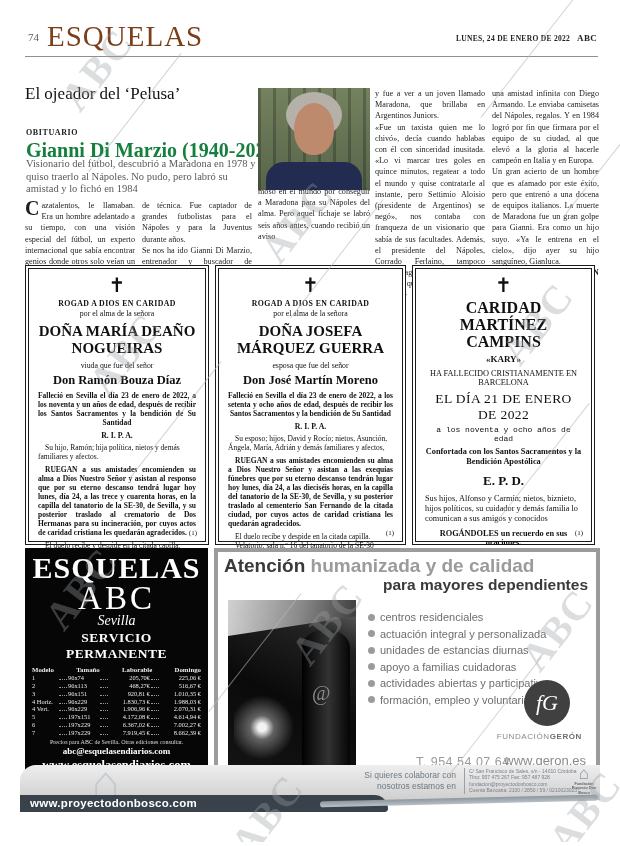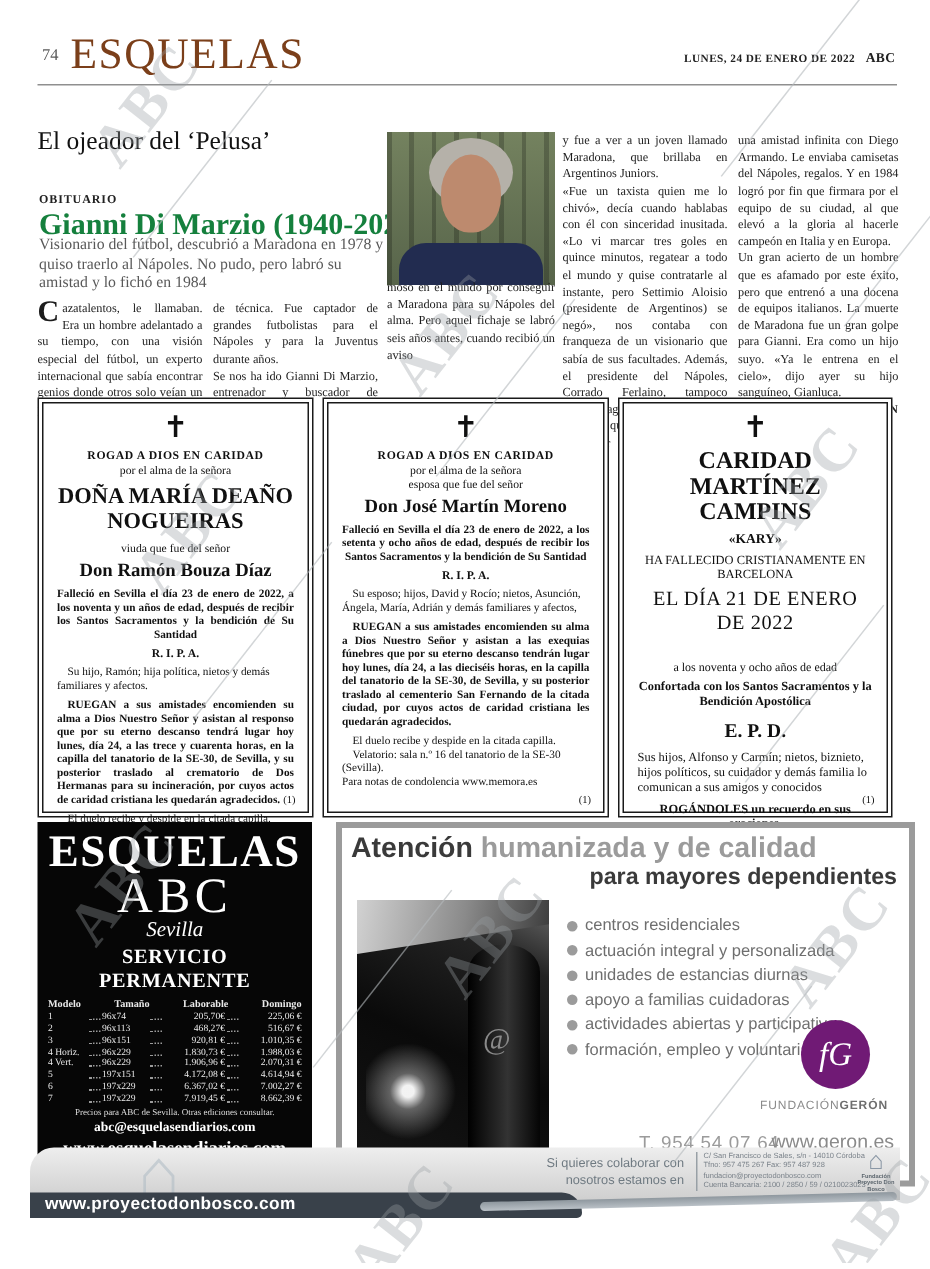--- a/index.html
+++ b/index.html
@@ -45,21 +45,21 @@
   .esq-ripa{text-align:center;font-weight:bold;font-size:7.8px;margin:4px 0 3px;}
   .esq-family{font-size:7.5px;line-height:9px;text-indent:7px;}
   .esq-request{font-weight:bold;font-size:7.5px;line-height:9px;text-align:justify;text-indent:7px;margin-top:4px;}
   .esq-farewell{font-size:7.5px;line-height:9px;text-indent:7px;margin-top:4px;}
   .esq-note{font-size:7.5px;line-height:9px;text-indent:7px;}
   .esq-ref{position:absolute;right:8px;bottom:4px;font-size:7px;}
   .e-3 .esq-name{font-size:16px;margin-top:2px;}
   .kary{text-align:center;font-weight:bold;font-size:9px;margin:2px 0 5px;}
   .e3-l1{text-align:center;font-size:8.3px;margin-top:5px;}
   .e3-l2{text-align:center;font-size:13.5px;letter-spacing:.4px;margin-top:4px;}
-  .e3-l3{text-align:center;font-size:8px;margin-top:17px;}
+  .e3-l3{text-align:center;font-size:8px;margin-top:2px;font-family:Liberation Mono, monospace;}
   .e3-l4{text-align:center;font-weight:bold;font-size:8.3px;line-height:10px;margin-top:4px;}
   .epd{text-align:center;font-weight:bold;font-size:13px;margin:6px 0 5px;}
   .e3-family{text-align:left;font-size:8.3px;line-height:10px;}
   .e3-request{text-align:center;font-weight:bold;font-size:8.3px;margin-top:5px;}
   .e3-ceremony{text-align:center;font-size:8.3px;line-height:10px;margin-top:5px;}
 
   
   .abc-ad{position:absolute;left:25px;top:548px;width:183px;height:243px;background:#060606;color:#fff;
           text-align:center;padding:4px 7px;box-sizing:border-box;}
   .abc-ad .t1{font-size:30px;line-height:31px;font-weight:bold;letter-spacing:1px;}
@@ -70,40 +70,40 @@
   .price-table{margin-top:3px;font-size:6.4px;text-align:left;color:#eaeaea;}
   .pr{display:flex;align-items:flex-end;height:7.8px;line-height:7.6px;}
   .pr.ph{justify-content:space-between;font-weight:bold;font-size:6.8px;height:9px;}
   .pr .c1{width:26px;} .pr .c2{width:31px;} .pr .c3{width:41px;text-align:right;} .pr .c4{width:41px;text-align:right;}
   .leader{flex:1;border-bottom:1px dotted #9a9a9a;margin:0 1px 1.5px;}
   .abc-note{font-size:6px;margin-top:3px;color:#ddd;}
   .abc-email{font-weight:bold;font-size:9px;margin-top:1px;}
   .abc-web{font-weight:bold;font-size:12.5px;margin-top:2px;}
 
   
-  .geron{position:absolute;left:224px;top:548px;width:386px;height:243px;border:4px solid #9b9b9b;
+  .geron{position:absolute;left:214px;top:548px;width:386px;height:243px;border:4px solid #9b9b9b;
          box-sizing:border-box;background:#fff;font-family:"Liberation Sans",sans-serif;}
   .g-head{position:absolute;left:6px;top:3px;right:6px;font-weight:bold;font-size:19px;line-height:21px;}
   .g-accent{color:#3a3a3a;} .g-rest{color:#9b9b9b;}
   .g-head2{position:absolute;right:8px;top:24px;font-weight:bold;font-size:15.5px;color:#3a3a3a;}
   .g-photo{position:absolute;left:10px;top:48px;width:128px;height:178px;overflow:hidden;
            background:linear-gradient(205deg,#6b6b6b 0%,#222 22%,#0a0a0a 55%,#151515 100%);}
   .g-sky{position:absolute;left:0;top:0;right:0;height:36px;
          background:linear-gradient(100deg,#d2d2d2,#8a8a8a 55%,#3a3a3a);
          clip-path:polygon(0 0,100% 0,100% 45%,0 100%);}
   .g-flare{position:absolute;left:6px;top:96px;width:70px;height:70px;
            background:radial-gradient(circle at 40% 45%,rgba(255,255,255,.95) 0 4px,rgba(255,255,255,.35) 12px,transparent 32px);}
   .g-silo{position:absolute;right:6px;top:30px;width:48px;height:150px;border-radius:45% 45% 0 0/12% 12% 0 0;
           background:linear-gradient(90deg,#000,#333 55%,#050505);}
   .g-silo span{position:absolute;left:10px;top:52px;color:#8a8a8a;font-size:20px;font-family:"Liberation Serif",serif;}
   .g-bullets{position:absolute;left:150px;top:57px;}
   .gb{display:flex;align-items:center;gap:5px;font-size:11px;color:#6e6e6e;line-height:16.5px;}
   .gb .dot{width:7px;height:7px;border-radius:50%;background:#9b9b9b;flex:0 0 auto;}
   .g-phone{position:absolute;left:198px;top:203px;font-size:12.5px;color:#9b9b9b;letter-spacing:.5px;}
-  .g-logo{position:absolute;right:26px;top:128px;width:46px;height:46px;border-radius:50%;background:#701a75;
+  .g-logo{position:absolute;right:26px;top:128px;width:46px;height:46px;border-radius:50%;background:#404040;
           color:#fff;font-family:"Liberation Serif",serif;font-style:italic;font-size:22px;
           display:flex;align-items:center;justify-content:center;}
   .g-logoname{position:absolute;right:14px;top:180px;font-size:8px;letter-spacing:.6px;color:#8a8a8a;}
   .g-logoname b{color:#6e6e6e;}
   .g-web{position:absolute;right:10px;top:201px;font-size:13px;color:#8a8a8a;}
 
   
   .db{position:absolute;left:20px;top:765px;width:580px;height:48px;font-family:"Liberation Sans",sans-serif;}
   .db-band{position:absolute;left:0;top:0;width:100%;height:35px;border-top-left-radius:16px;
            background:linear-gradient(#eeeeee,#cfcfcf);}
@@ -181,20 +181,21 @@
       <div class="esq-family">Su hijo, Ramón; hija política, nietos y demás familiares y afectos.</div>
       <div class="esq-request">RUEGAN a sus amistades encomienden su alma a Dios Nuestro Señor y asistan al responso que por su eterno descanso tendrá lugar hoy lunes, día 24, a las trece y cuarenta horas, en la capilla del tanatorio de la SE-30, de Sevilla, y su posterior traslado al crematorio de Dos Hermanas para su incineración, por cuyos actos de caridad cristiana les quedarán agradecidos.</div>
       <div class="esq-farewell">El duelo recibe y despide en la citada capilla.</div>
       <div class="esq-ref">(1)</div>
     </div>
 
     <div class="esq e-2">
       <div class="cross">✝</div>
       <div class="esq-h1">ROGAD A DIOS EN CARIDAD</div>
       <div class="esq-h2">por el alma de la señora</div>
+      <div class="esq-name">DOÑA JOSEFA MÁRQUEZ GUERRA</div>
       <div class="esq-rel">esposa que fue del señor</div>
       <div class="esq-spouse">Don José Martín Moreno</div>
       <div class="esq-notice">Falleció en Sevilla el día 23 de enero de 2022, a los setenta y ocho años de edad, después de recibir los Santos Sacramentos y la bendición de Su Santidad</div>
       <div class="esq-ripa">R. I. P. A.</div>
       <div class="esq-family">Su esposo; hijos, David y Rocío; nietos, Asunción, Ángela, María, Adrián y demás familiares y afectos,</div>
       <div class="esq-request">RUEGAN a sus amistades encomienden su alma a Dios Nuestro Señor y asistan a las exequias fúnebres que por su eterno descanso tendrán lugar hoy lunes, día 24, a las dieciséis horas, en la capilla del tanatorio de la SE-30, de Sevilla, y su posterior traslado al cementerio San Fernando de la citada ciudad, por cuyos actos de caridad cristiana les quedarán agradecidos.</div>
       <div class="esq-farewell">El duelo recibe y despide en la citada capilla.</div>
       <div class="esq-note">Velatorio: sala n.º 16 del tanatorio de la SE-30 (Sevilla).</div>
       <div class="esq-note" style="text-indent:0;">Para notas de condolencia www.memora.es</div>
       <div class="esq-ref">(1)</div>

